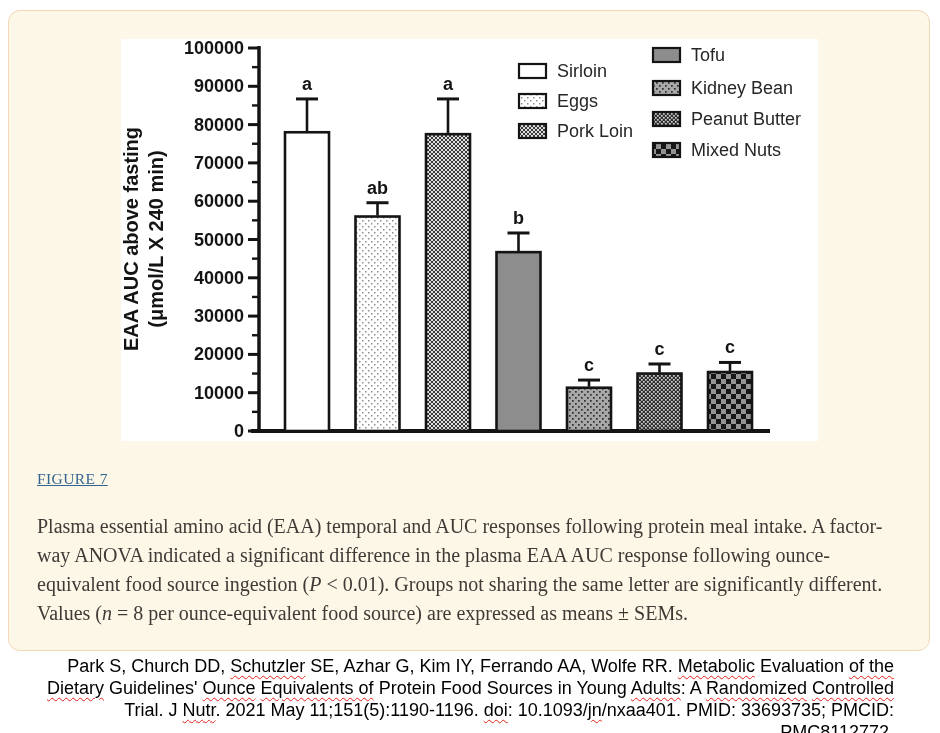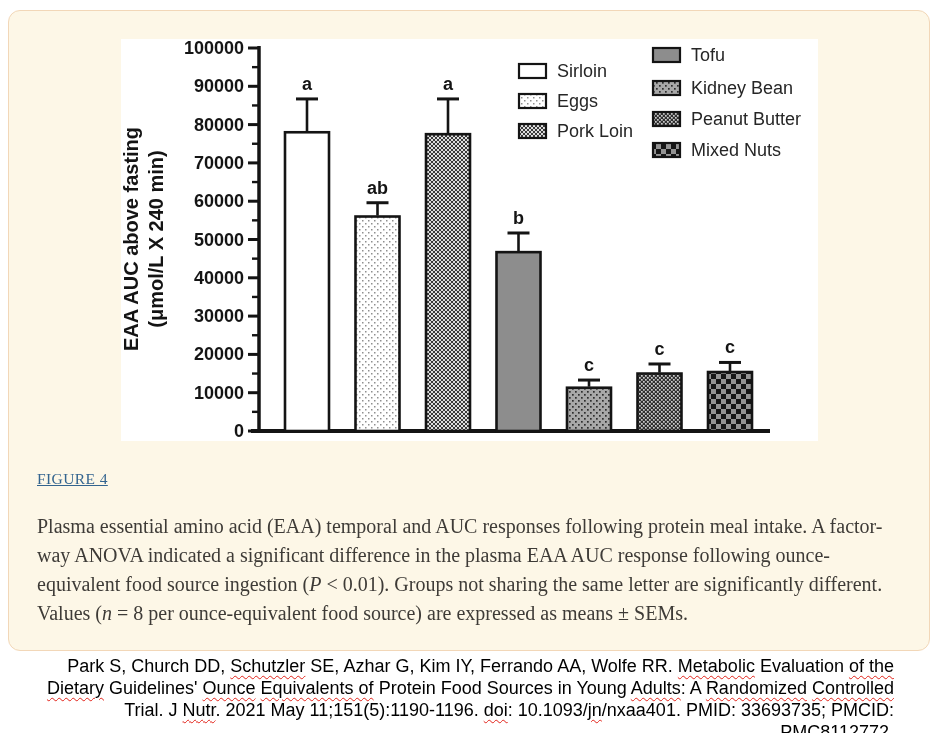--- a/index.html
+++ b/index.html
@@ -173,17 +173,17 @@
           <g>
             <rect x="532" y="73" width="27" height="14" fill="url(#p4)" stroke="#141414" stroke-width="2.2"></rect>
             <text x="570" y="86" fill="#262626" font-family="Liberation Sans, sans-serif" font-size="18">Peanut Butter</text>
           </g>
           <g>
             <rect x="532" y="104" width="27" height="14" fill="url(#p5)" stroke="#141414" stroke-width="2.2"></rect>
             <text x="570" y="117" fill="#262626" font-family="Liberation Sans, sans-serif" font-size="18">Mixed Nuts</text>
           </g>
         </svg>
     </figure>
-    <a class="figure-link">FIGURE 4</a>
+    <a class="figure-link">FIGURE 7</a>
     <p class="caption" id="caption"><span>Plasma essential amino acid (EAA) temporal and AUC responses following protein meal intake. A factor-way ANOVA indicated a significant difference in the plasma EAA AUC response following ounce-equivalent food source ingestion (</span><i class="">P</i><span> &lt; 0.01). Groups not sharing the same letter are significantly different. Values (</span><i class="">n</i><span> = 8 per ounce-equivalent food source) are expressed as means ± SEMs.</span></p>
   </section>
   <p class="citation" id="citation"><span>Park S, Church DD, </span><span class="sq">Schutzler</span><span> SE, Azhar G, Kim IY, Ferrando AA, Wolfe RR. </span><span class="sq">Metabolic</span><span> Evaluation </span><span class="sq">of the</span><span> </span><span class="sq">Dietary</span><span> Guidelines' </span><span class="sq">Ounce</span><span> </span><span class="sq">Equivalents of</span><span> Protein Food Sources in Young </span><span class="sq">Adults</span><span>: A </span><span class="sq">Randomized</span><span> </span><span class="sq">Controlled</span><span> Trial. J </span><span class="sq">Nutr</span><span>. 2021 May 11;151(5):1190-1196. </span><span class="sq">doi</span><span>: 10.1093/</span><span class="sq">jn</span><span>/nxaa401. PMID: 33693735; PMCID: PMC8112772.</span></p>
 </div>
 
 </body></html>

